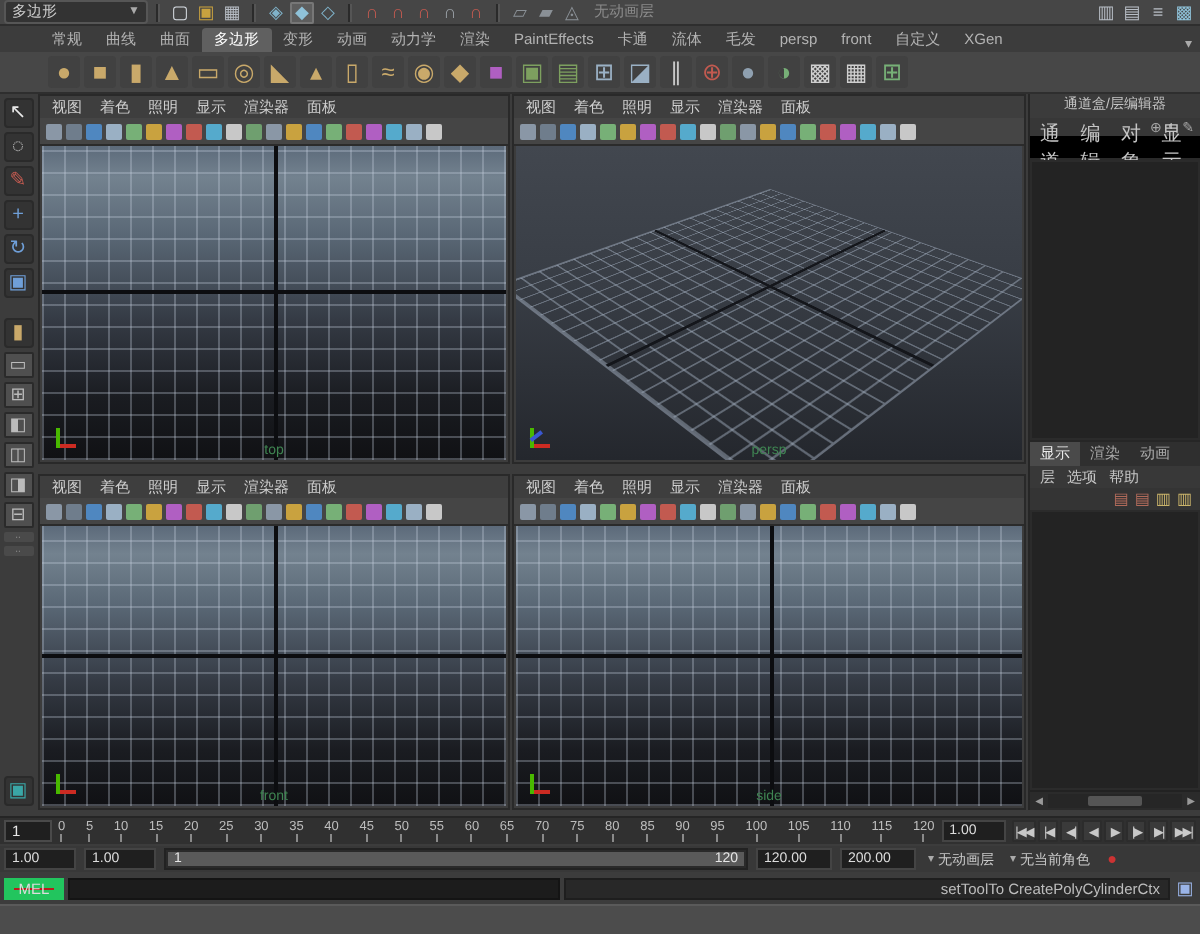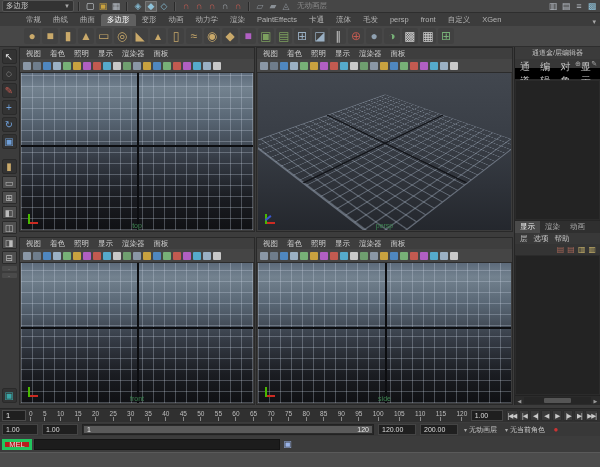--- a/index.html
+++ b/index.html
@@ -109,21 +109,21 @@
       display:flex;align-items:center;padding-left:3px;box-sizing:border-box;}
   #range-track{width:292px;height:11px;background:#2a2a2a;border:1px solid #222;position:relative;box-sizing:border-box;}
   #range-thumb{position:absolute;inset:1px;background:#5a5a5a;display:flex;justify-content:space-between;
       align-items:center;padding:0 3px;font-size:7px;color:#e6e6e6;}
   .dropdown{height:11px;display:flex;align-items:center;gap:2px;font-size:7px;color:#c8c8c8;padding:0 2px;}
   .autokey{width:10px;height:10px;display:flex;align-items:center;justify-content:center;font-size:8px;}
   
   #command-row{position:absolute;left:0;top:437px;width:600px;height:14px;background:#3c3c3c;
       display:flex;align-items:center;gap:2px;padding:0 2px;box-sizing:border-box;}
   .mel-label{width:30px;height:11px;background:#b91c1c;color:#ddd;font-size:7.5px;display:flex;
-      align-items:center;justify-content:center;border:3px solid #22c55e;box-sizing:border-box;}
+      align-items:center;justify-content:center;border:5px solid #22c55e;box-sizing:border-box;}
   .cmd-input{width:246px;height:11px;background:#1c1c1c;border:1px solid #141414;box-sizing:border-box;color:#ddd;font-size:7.5px;}
   .cmd-result{flex:1;height:11px;background:#282828;border:1px solid #1e1e1e;color:#bdbdbd;font-size:7.5px;
       display:flex;align-items:center;justify-content:flex-end;padding-right:4px;box-sizing:border-box;}
   .script-ic{width:11px;height:11px;display:flex;align-items:center;justify-content:center;font-size:9px;color:#9ab4e8;}
   #help-row{position:absolute;left:0;top:452px;width:600px;height:15px;background:#4c4c4c;border-top:1px solid #5a5a5a;
       font-size:7.5px;color:#bbb;display:flex;align-items:center;padding-left:4px;box-sizing:border-box;}
 </style>
 </head>
 <body>
 
@@ -589,20 +589,21 @@
     <div class="dropdown">
       <span class="caret">▾</span>
       <span>无当前角色</span>
     </div>
     <div class="autokey" id="autokey" style="color: rgb(204, 51, 51);">●</div>
   </div>
 
   <div id="command-row">
     <div class="mel-label">MEL</div>
     <input class="cmd-input" value="" style="">
+    <div class="cmd-result">setToolTo CreatePolyCylinderCtx</div>
     <div class="script-ic">▣</div>
   </div>
 
   <div id="help-row">
     <span></span>
   </div>
 
 </div>
 
 </body></html>

